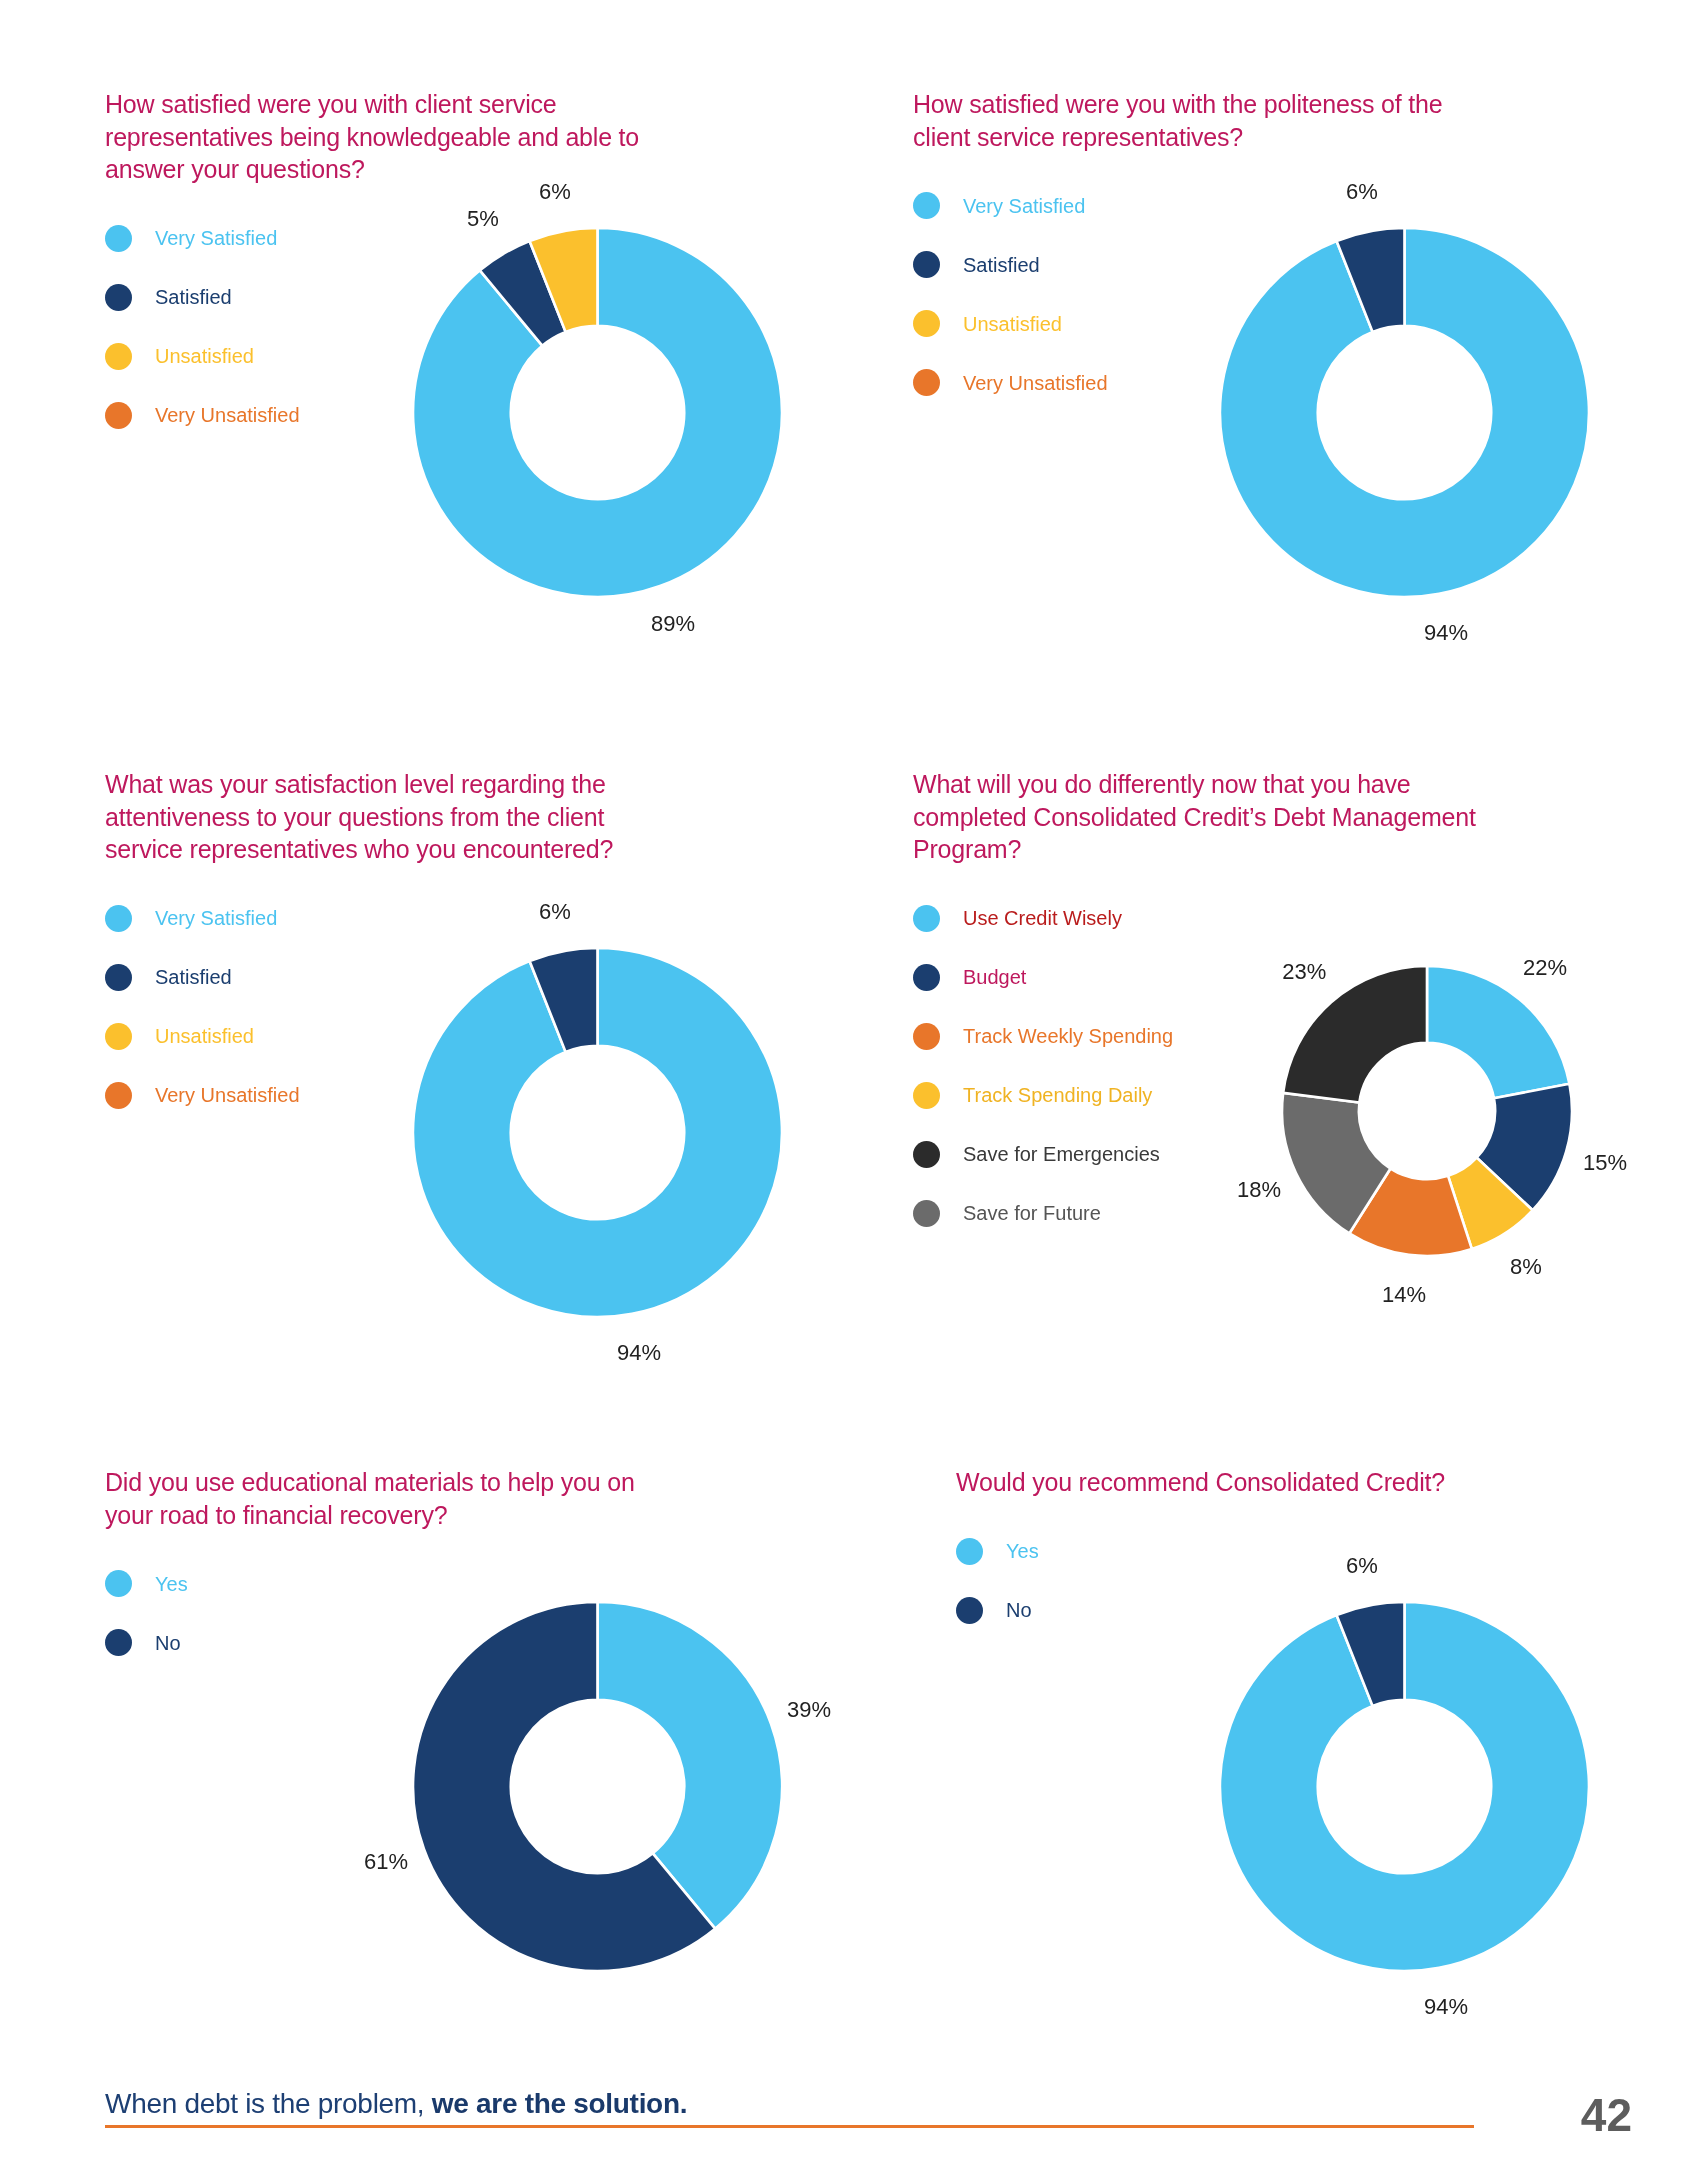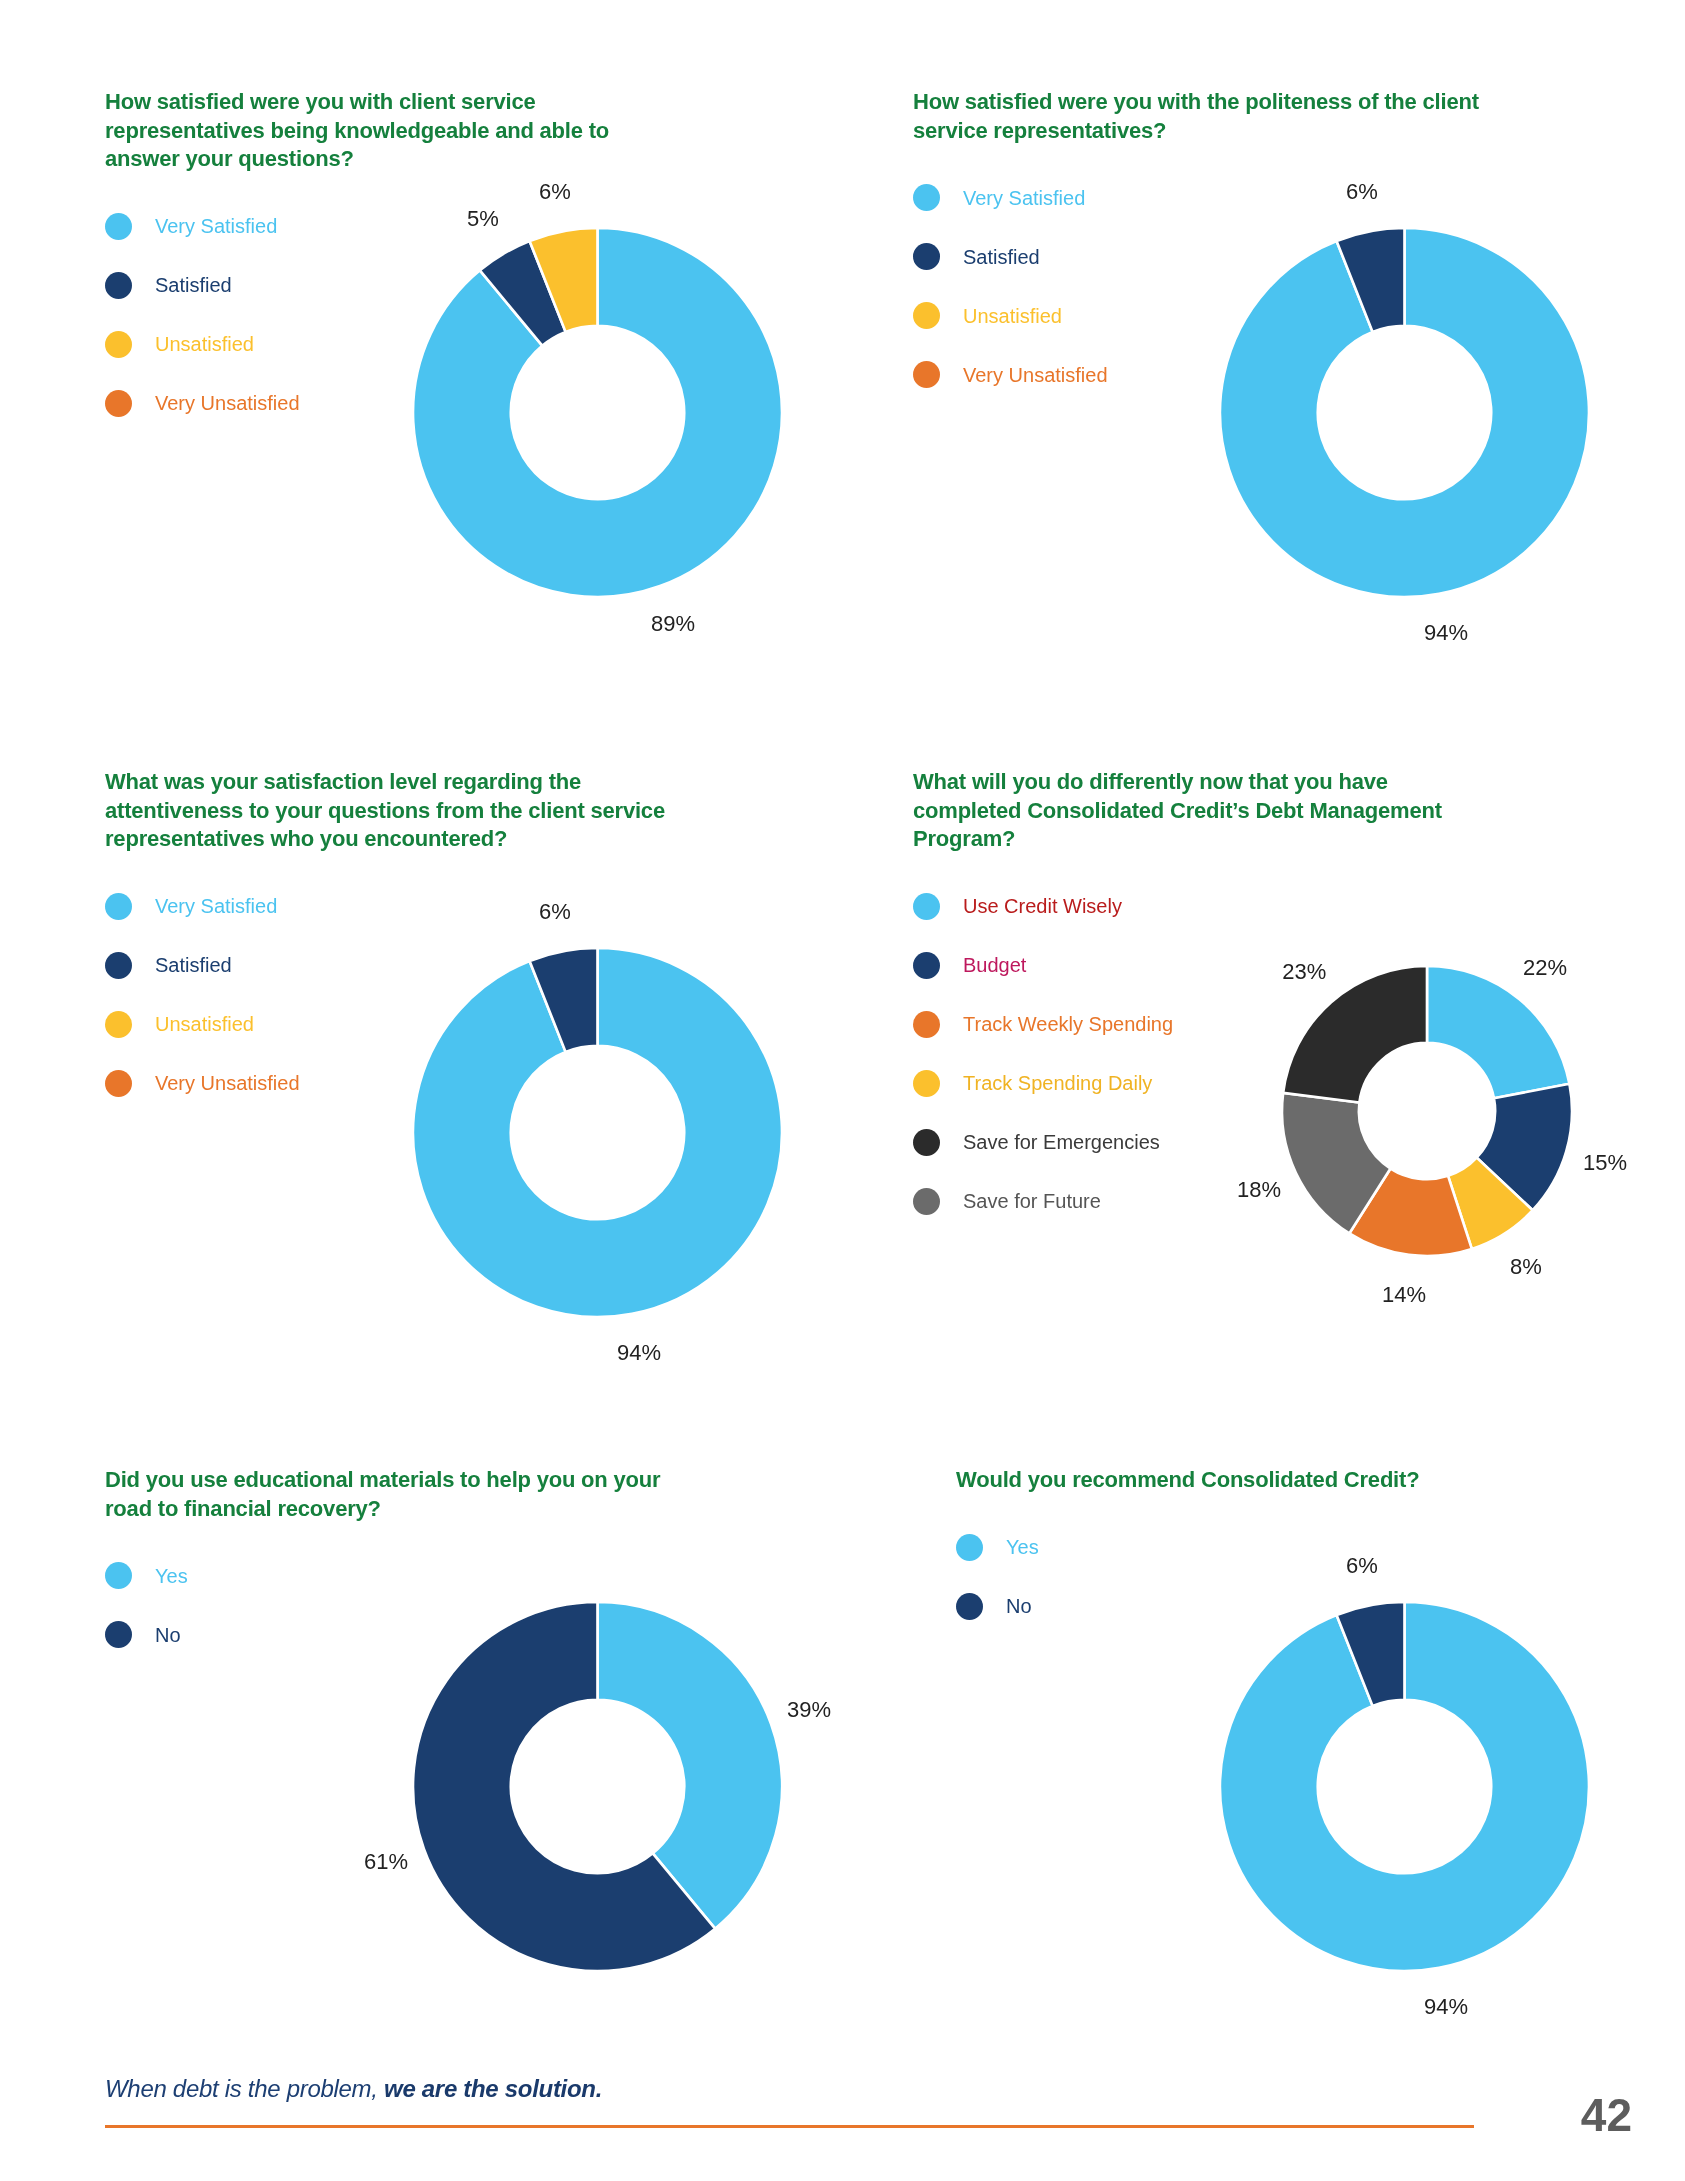--- a/index.html
+++ b/index.html
@@ -9,24 +9,24 @@
     font-family:"Liberation Sans", sans-serif;
     color:#2b2b2b;
     position:relative;
     overflow:hidden;
   }
   .page { position:relative; width:1685px; height:2181px; }
 
   .panel { position:absolute; }
 
   .q-title {
-    font-weight:bold;
-    font-size:22px;
+    font-weight:normal;
+    font-size:25px;
     line-height:1.30;
-    color:#15803d;
+    color:#be185d;
     letter-spacing:-0.2px;
     max-width:571px;
   }
 
   .legend { margin-top:23px; }
   .legend-row {
     display:flex;
     align-items:center;
     height:59px;
   }
@@ -53,25 +53,24 @@
     white-space:nowrap;
   }
 
   .footer {
     position:absolute;
     left:105px;
     bottom:53px;
     width:1369px;
   }
   .footer-text {
-    font-style:italic;
-    font-size:24px;
+    font-size:28px;
     color:#1d3f73;
     letter-spacing:-0.3px;
-    padding-bottom:22px;
+    padding-bottom:5px;
   }
   .footer-text b { font-weight:bold; color:#1a3a6b; }
   .footer-rule {
     height:2.6px;
     background:#e8762a;
     width:100%;
   }
   .page-num {
     position:absolute;
     right:53px;

